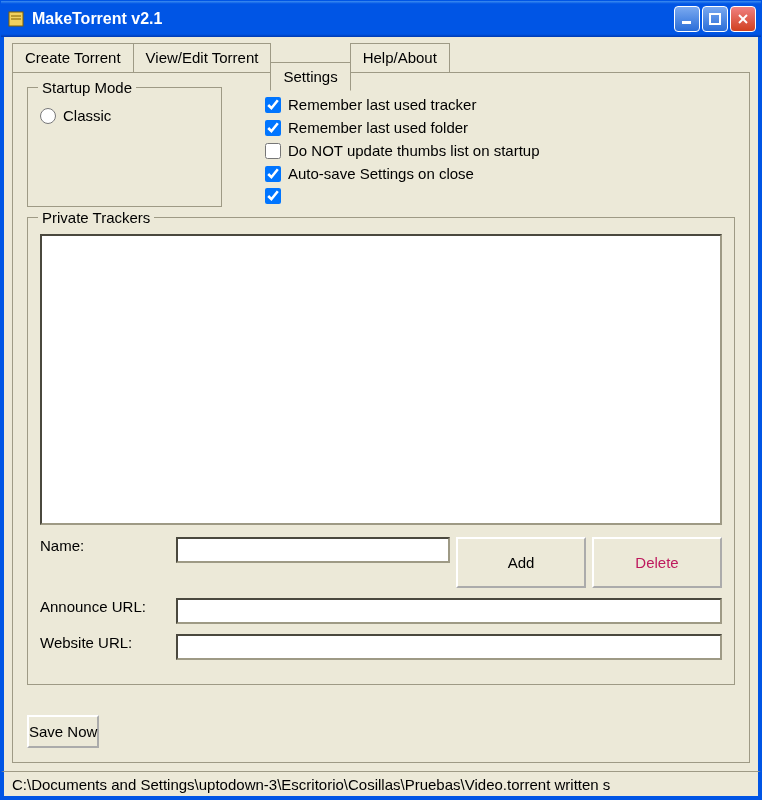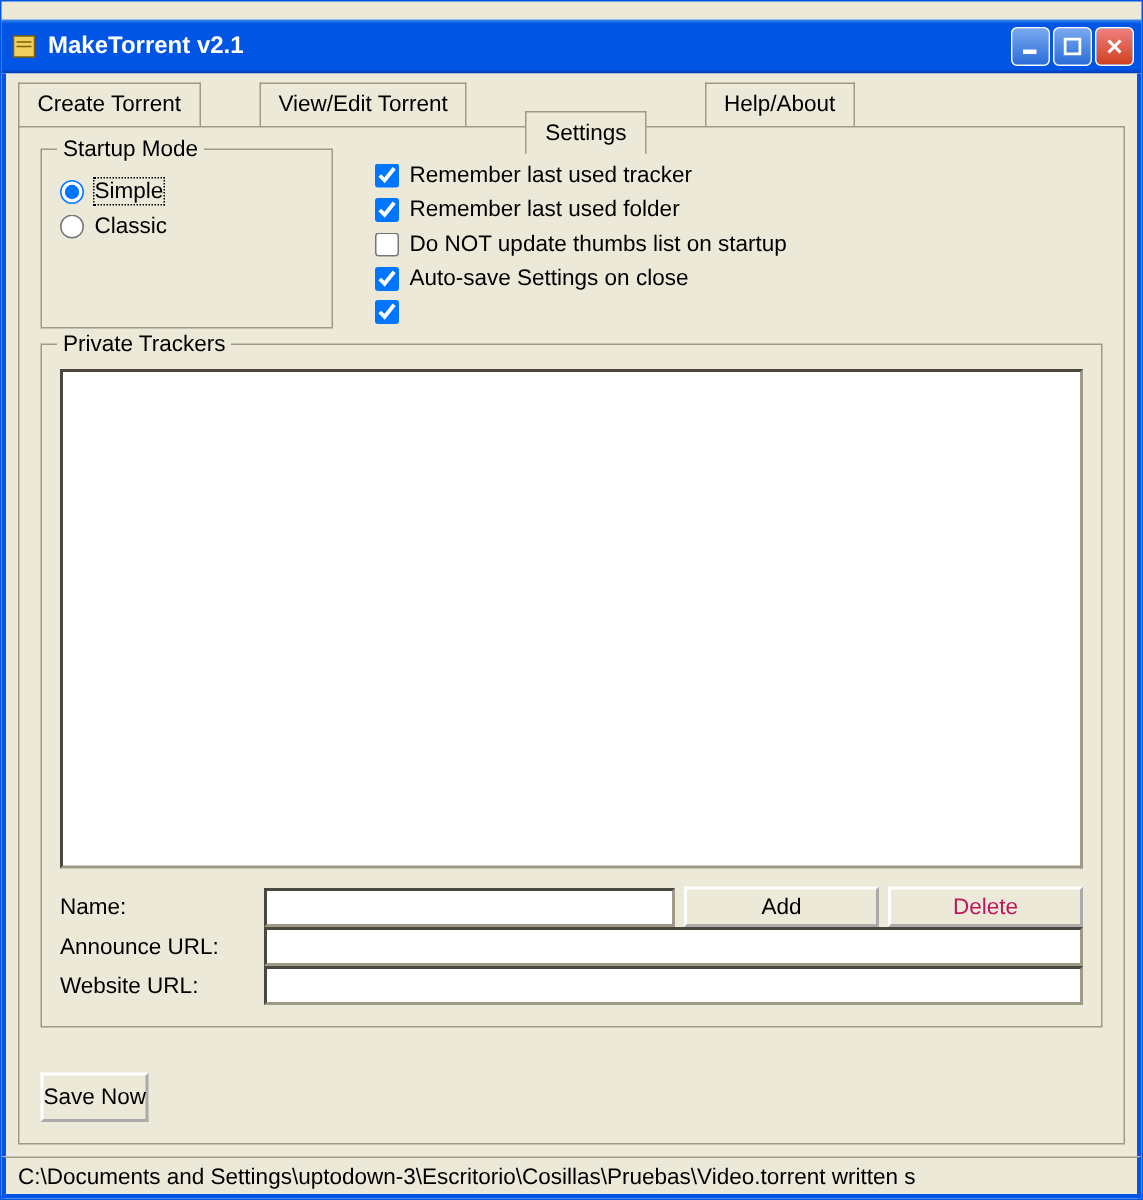--- a/index.html
+++ b/index.html
@@ -20,21 +20,20 @@
 }
 .titlebar {
   background: linear-gradient(to bottom, #3c8cf0 0%, #0055e5 8%, #0055e5 92%, #003ab0 100%);
   height: 36px;
   display: flex;
   align-items: center;
   padding: 0 5px;
   color: white;
   font-weight: bold;
   font-size: 16px;
-  margin-top: 12px;
 }
 .titlebar-icon {
   width: 20px;
   height: 20px;
   margin-right: 6px;
   display: flex;
   align-items: center;
   justify-content: center;
 }
 .titlebar-title { flex: 1; }
@@ -55,21 +54,20 @@
   flex: 1;
   background: #ece9d8;
   display: flex;
   flex-direction: column;
   border-left: 3px solid #0055e5;
   border-right: 3px solid #0055e5;
 }
 .tabs {
   display: flex;
   padding: 6px 8px 0 8px;
-  gap: 40px;
 }
 .tab {
   padding: 5px 12px;
   border: 1px solid #9e9a85;
   border-bottom: none;
   background: #ece9d8;
   font-size: 15px;
   cursor: pointer;
   margin-right: -1px;
   position: relative;
@@ -82,21 +80,21 @@
 }
 .tab-content {
   border: 1px solid #9e9a85;
   margin: 0 8px 8px 8px;
   flex: 1;
   background: #ece9d8;
   padding: 14px;
   display: flex;
   flex-direction: column;
 }
-.top-row { display: flex; gap: 28px; margin-bottom: 10px; }
+.top-row { display: flex; gap: 43px; margin-bottom: 10px; }
 .groupbox {
   border: 1px solid #9e9a85;
   position: relative;
   padding: 16px 12px 10px 12px;
 }
 .gb-startup { width: 195px; }
 .gb-title {
   position: absolute;
   top: -9px;
   left: 10px;
@@ -131,36 +129,37 @@
 }
 .listbox {
   flex: 1;
   background: white;
   border: 2px inset #9e9a85;
   margin-bottom: 12px;
   min-height: 170px;
 }
 .form-row {
   display: flex;
-  align-items: center;
+  align-items: flex-start;
+  margin-bottom: 10px;
   gap: 6px;
 }
 .form-label { font-size: 15px; width: 130px; }
 .form-input {
   border: 2px inset #9e9a85;
   background: white;
   height: 26px;
   padding: 2px 4px;
   font-family: inherit;
   font-size: 14px;
 }
 .btn {
   border: 2px outset #fff;
   background: #ece9d8;
-  padding: 3px 0;
+  padding: 15px 0;
   font-family: inherit;
   font-size: 15px;
   cursor: pointer;
   text-align: center;
 }
 .btn:disabled { color: #be185d; cursor: default; }
 .save-row { margin-top: 30px; }
 .statusbar {
   height: 28px;
   background: #ece9d8;
@@ -213,24 +212,20 @@
       <div class="tab">View/Edit Torrent</div>
       <div class="tab active">Settings</div>
       <div class="tab">Help/About</div>
     </div>
 
     <div class="tab-content">
       <div class="top-row">
         <div class="groupbox gb-startup">
           <div class="gb-title">Startup Mode</div>
           <label class="radio-row">
-            <input type="radio" name="startup" checked="" style="">
-            <span class="radio-label focused">Simple</span>
-          </label>
-          <label class="radio-row">
             <input type="radio" name="startup" style="">
             <span class="radio-label">Classic</span>
           </label>
         </div>
 
         <div class="checks">
           <label class="check-row">
             <input type="checkbox" checked="" style="">
             <span>Remember last used tracker</span>
           </label>

